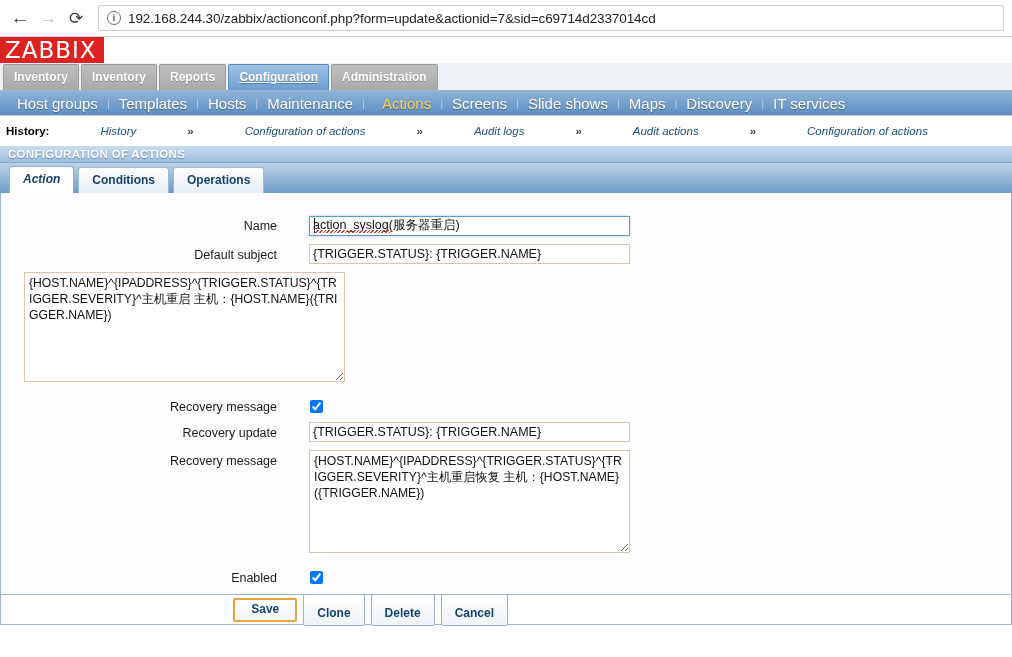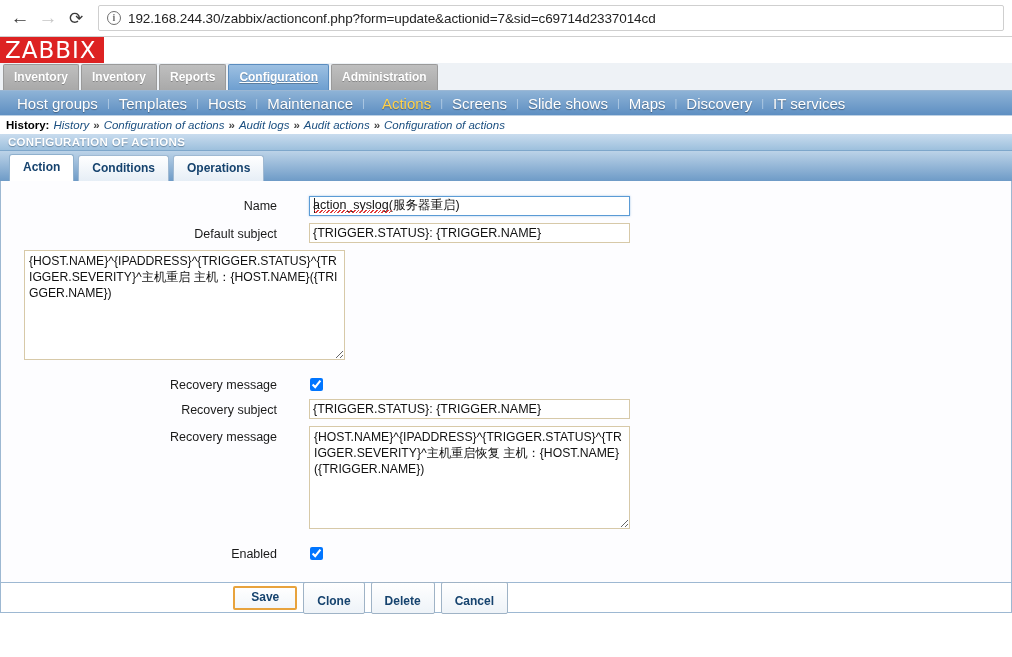--- a/index.html
+++ b/index.html
@@ -129,29 +129,30 @@
     white-space: nowrap;
   }
   .submenu .si.active { color: #ffd24d; padding-left: 17px; }
   .submenu .sep {
     color: #c3d8ec;
     font-size: 11px;
     opacity: 0.75;
   }
 
   .history-bar {
-    height: 17px;
+    height: 29px;
     background: #ffffff;
     display: flex;
     align-items: center;
     padding-left: 6px;
     font-size: 11.5px;
     color: #333;
     white-space: nowrap;
     overflow: hidden;
+    gap: 47px;
   }
   .history-bar .hlabel { font-weight: bold; color: #000; margin-right: 4px; }
   .history-bar a { color: #1b4f80; text-decoration: none; cursor: pointer; font-style: italic; }
   .history-bar .arrow { color: #444; margin: 0 4px; font-weight: bold; }
 
   .page-title {
     height: 18px;
     background: linear-gradient(#c9dcee, #9dc0dd);
     border-top: 1px solid #ffffff;
     border-bottom: 1px solid #7ea7cb;
@@ -186,35 +187,37 @@
     padding: 5px 13px 6px 13px;
     margin-right: 4px;
     cursor: pointer;
     line-height: 14px;
   }
   .tab.active {
     background: #ffffff;
     color: #16436e;
     padding-bottom: 7px;
     border-color: #8fb0cd;
+    font-style: italic;
   }
 
   
   .form-area {
     background: #fdfdff;
     border-left: 1px solid #9db8d2;
     border-right: 1px solid #9db8d2;
     height: 398px;
     padding-top: 14px;
     overflow: hidden;
   }
   .frow {
     display: flex;
     align-items: flex-start;
     margin-bottom: 7px;
+    margin-top: 8px;
   }
   .flabel {
     width: 285px;
     text-align: right;
     padding-right: 9px;
     font-size: 12.5px;
     color: #1a1a1a;
     padding-top: 4px;
     flex: 0 0 285px;
   }
@@ -415,21 +418,21 @@
     </div>
 
     <div class="frow" style="margin-top:10px;">
       <div class="flabel">Recovery message</div>
       <div class="fctrl">
         <input class="cb" type="checkbox" checked="" style="">
       </div>
     </div>
 
     <div class="frow">
-      <div class="flabel">Recovery subject</div>
+      <div class="flabel">Recovery update</div>
       <div class="fctrl">
         <input class="txt" type="text" value="{TRIGGER.STATUS}: {TRIGGER.NAME}" style="">
       </div>
     </div>
 
     <div class="frow">
       <div class="flabel">Recovery message</div>
       <div class="fctrl">
         <textarea class="ta tall" style="">{HOST.NAME}^{IPADDRESS}^{TRIGGER.STATUS}^{TRIGGER.SEVERITY}^主机重启恢复 主机：{HOST.NAME}({TRIGGER.NAME})</textarea>
       </div>

